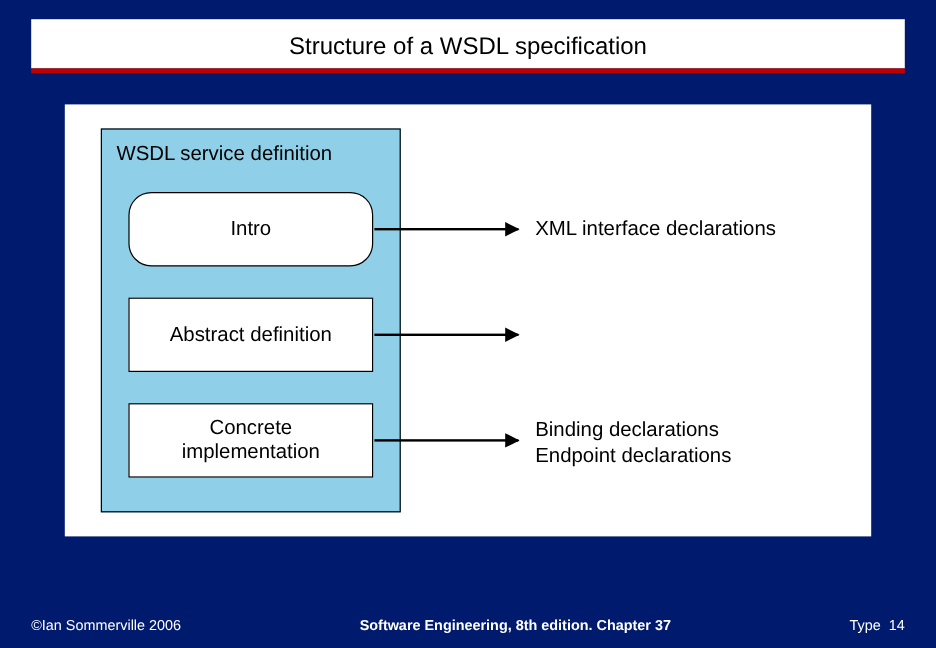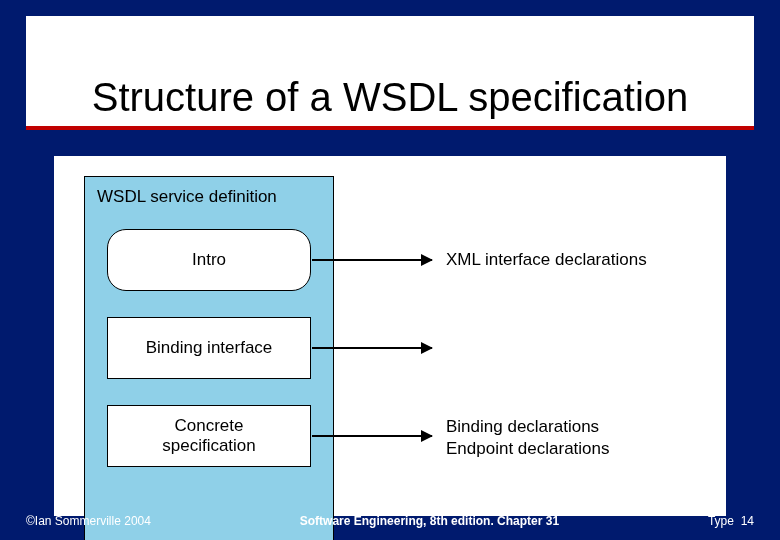--- a/index.html
+++ b/index.html
@@ -9,42 +9,41 @@
     font-family: Arial, Helvetica, sans-serif;
     position: relative;
   }
   .title-area {
     background: #ffffff;
     margin: 16px 26px 0 26px;
     padding: 12px 0 6px 0;
     text-align: center;
   }
   .title-area h1 {
-    font-size: 40px;
+    font-size: 20px;
     font-weight: normal;
     color: #000;
-    margin-top: 47px;
   }
   .red-rule {
     height: 4px;
     background: #c00000;
     margin: 0 26px;
   }
   .diagram {
     background: #ffffff;
     margin: 26px 54px 0 54px;
     height: 360px;
     position: relative;
   }
   .wsdl-box {
     position: absolute;
     left: 30px;
     top: 20px;
     width: 250px;
-    height: 400px;
+    height: 320px;
     background: #8fd0e8;
     border: 1px solid #000;
   }
   .wsdl-header {
     padding: 10px 12px 8px 12px;
     font-size: 17px;
     color: #000;
   }
   .inner-box {
     position: absolute;
@@ -115,38 +114,38 @@
 
 <div class="diagram">
 
   <div class="wsdl-box">
     <div class="wsdl-header">WSDL service definition</div>
 
     <div class="inner-box ib-intro">
       <span>Intro</span>
     </div>
     <div class="inner-box ib-abstract">
-      <span>Binding interface</span>
+      <span>Abstract definition</span>
     </div>
     <div class="inner-box ib-concrete">
       <span style="white-space:pre-line">Concrete
-specification</span>
+implementation</span>
     </div>
   </div>
 
   <div class="arrow ar-1"></div>
   <div class="arrow ar-2"></div>
   <div class="arrow ar-3"></div>
 
   <div class="desc d-1" style="white-space:pre-line">XML interface declarations</div>
   <div class="desc d-3" style="white-space:pre-line">Binding declarations
 Endpoint declarations</div>
 
 </div>
 
 <div class="footer">
-  <div class="copy">©Ian Sommerville 2004</div>
-  <div class="center">Software Engineering, 8th edition. Chapter 31</div>
+  <div class="copy">©Ian Sommerville 2006</div>
+  <div class="center">Software Engineering, 8th edition. Chapter 37</div>
   <div class="slide">
     <span>Type</span>
     &nbsp;<span>14</span>
   </div>
 </div>
 
 </body></html>

